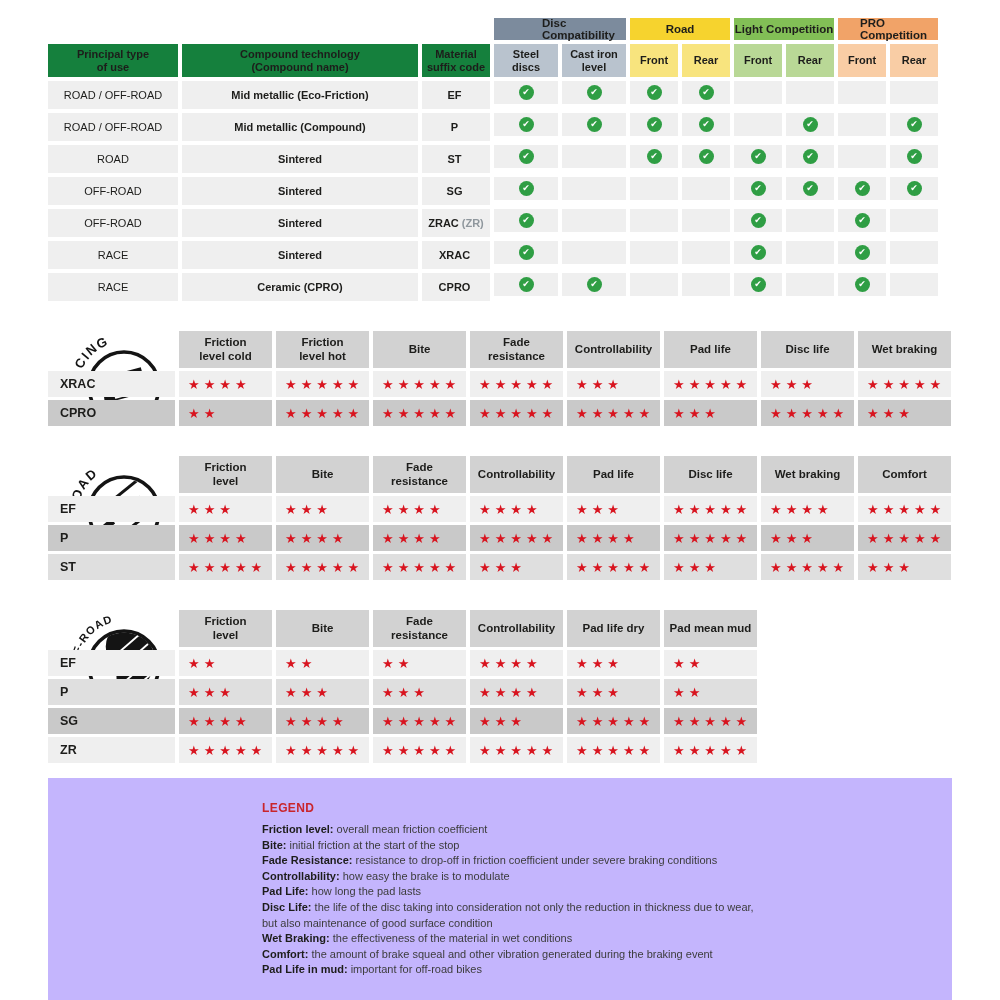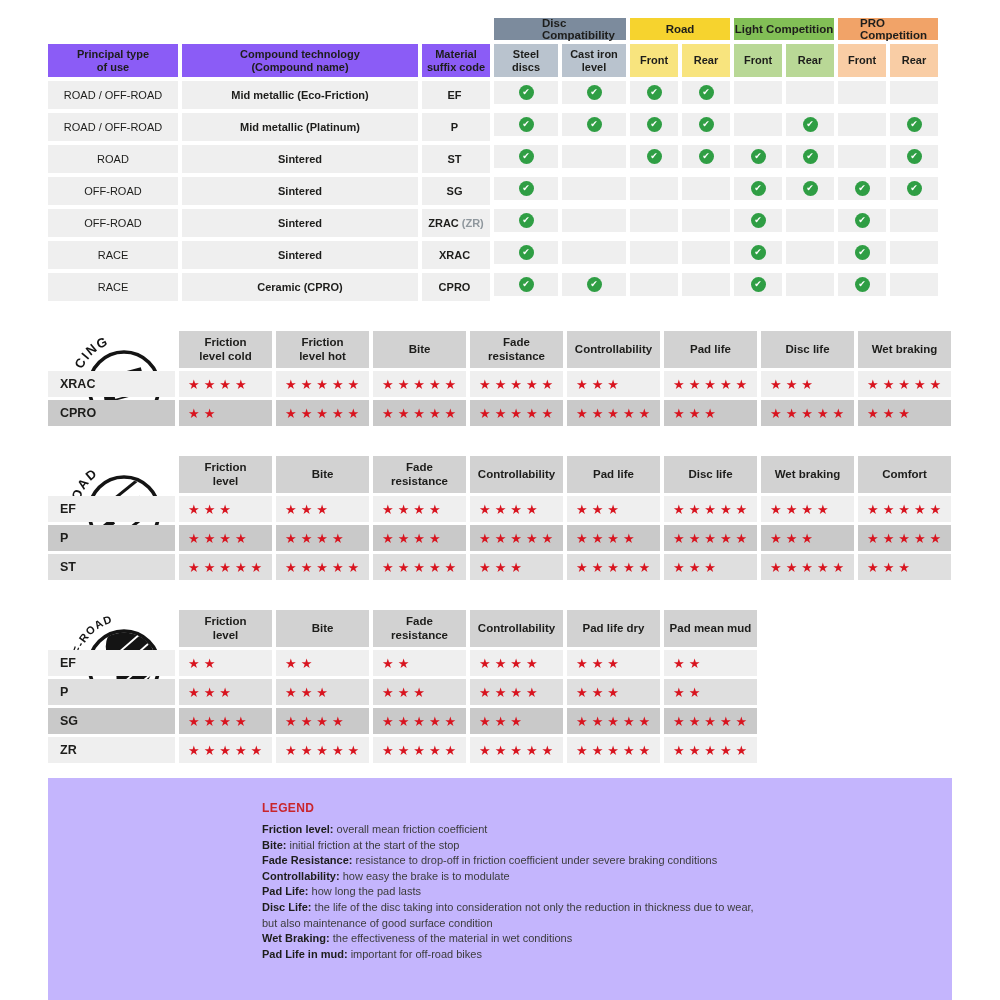--- a/index.html
+++ b/index.html
@@ -5,21 +5,21 @@
 <style>
   * { margin:0; padding:0; box-sizing:border-box; }
   html,body { background:#fff; }
   body { width:1000px; height:1000px; font-family:"Liberation Sans", sans-serif; color:#1d1d1b; position:relative; overflow:hidden; }
   .page { padding:18px 48px 0 48px; width:1000px; }
 
   
   .trow { display:grid; grid-template-columns:130px 236px 68px 64px 64px 48px 48px 48px 48px 48px 48px; column-gap:4px; margin-bottom:4px; }
   .band { height:22px; font-weight:700; font-size:11.5px; display:flex; align-items:center; justify-content:center; }
   .band.b0 { grid-column:4/6; } .band.b1 { grid-column:6/8; } .band.b2 { grid-column:8/10; } .band.b3 { grid-column:10/12; }
-  .chead { height:33px; background:#8b5cf6; font-weight:700; font-size:11px; line-height:1.18; white-space:pre-line;
+  .chead { height:33px; background:#15803d; font-weight:700; font-size:11px; line-height:1.18; white-space:pre-line;
            display:flex; align-items:center; justify-content:center; text-align:center; }
   .tcell { height:28px; background:#efefef; font-size:11px; display:flex; align-items:center; justify-content:center; text-align:center; }
   .tcell.bold { font-weight:700; }
   .note { color:#8f979d; font-weight:700; margin-left:3px; }
   .ccell { height:23px; background:#efefef; display:flex; align-items:center; justify-content:center; }
   .check { width:15px; height:15px; border-radius:50%; background:#2f9e44; color:#fff; font-size:9px; line-height:1;
            display:none; align-items:center; justify-content:center; font-weight:700; font-family:"DejaVu Sans",sans-serif; }
   .check.on { display:flex; }
 
   
@@ -103,21 +103,21 @@
           <span class="check on">✔</span>
         </div>
       <div class="ccell"></div>
       <div class="ccell"></div>
       <div class="ccell"></div>
       <div class="ccell"></div>
     </div>
 
     <div class="trow">
       <div class="tcell">ROAD / OFF-ROAD</div>
-      <div class="tcell bold">Mid metallic (Platinum)</div>
+      <div class="tcell bold">Mid metallic (Compound)</div>
       <div class="tcell bold">
           <span>P</span>
           <span class="note"></span>
         </div>
       <div class="ccell">
           <span class="check on">✔</span>
         </div>
       <div class="ccell">
           <span class="check on">✔</span>
         </div>
@@ -472,16 +472,17 @@
   <section class="legend">
     <div class="legend-title">LEGEND</div>
     <div class="legend-line"><span class="term">Friction level</span> <span class="desc">overall mean friction coefficient</span></div>
     <div class="legend-line"><span class="term">Bite</span> <span class="desc">initial friction at the start of the stop</span></div>
     <div class="legend-line"><span class="term">Fade Resistance</span> <span class="desc">resistance to drop-off in friction coefficient under severe braking conditions</span></div>
     <div class="legend-line"><span class="term">Controllability</span> <span class="desc">how easy the brake is to modulate</span></div>
     <div class="legend-line"><span class="term">Pad Life</span> <span class="desc">how long the pad lasts</span></div>
     <div class="legend-line"><span class="term">Disc Life</span> <span class="desc">the life of the disc taking into consideration not only the reduction in thickness due to wear,
 but also maintenance of good surface condition</span></div>
     <div class="legend-line"><span class="term">Wet Braking</span> <span class="desc">the effectiveness of the material in wet conditions</span></div>
+    <div class="legend-line"><span class="term">Comfort</span> <span class="desc">the amount of brake squeal and other vibration generated during the braking event</span></div>
     <div class="legend-line"><span class="term">Pad Life in mud</span> <span class="desc">important for off-road bikes</span></div>
   </section>
 
 </div>
 
 </body></html>

